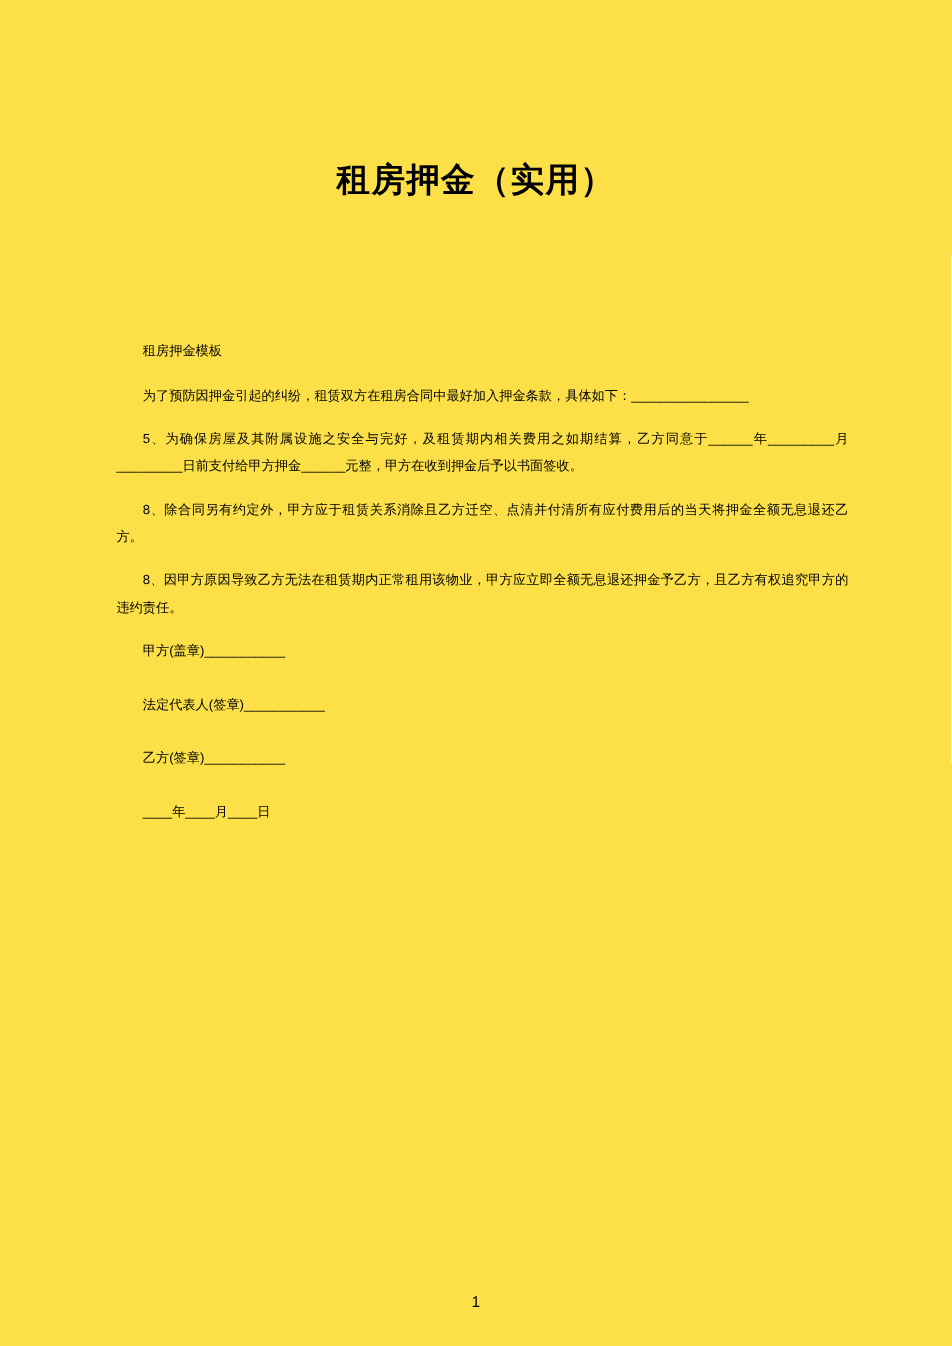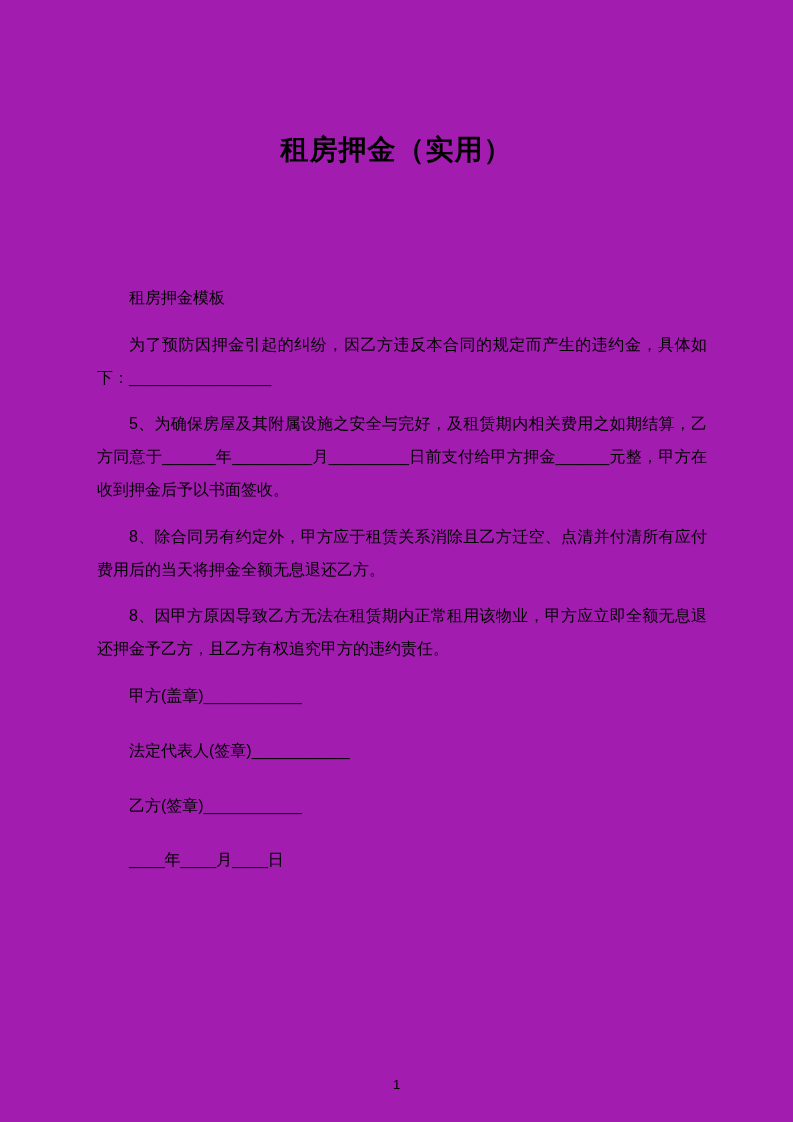--- a/index.html
+++ b/index.html
@@ -9,21 +9,21 @@
   }
   body {
     font-family: "Liberation Sans", "DejaVu Sans", sans-serif;
     color: #000000;
   }
   .page {
     position: relative;
     width: 793px;
     height: 1122px;
     margin: 0 auto;
-    background: #a21caf;
+    background: #fde047;
     box-sizing: border-box;
     overflow: hidden;
   }
   .doc-title {
     position: absolute;
     top: 130px;
     left: 0;
     width: 793px;
     text-align: center;
     font-size: 28px;
@@ -31,21 +31,21 @@
     letter-spacing: 1px;
     line-height: 1.4;
   }
   .body-block {
     position: absolute;
     top: 282px;
     left: 97px;
     width: 610px;
   }
   .para {
-    font-size: 16px;
+    font-size: 11px;
     line-height: 2.05;
     margin: 0 0 14px 0;
     text-align: justify;
     text-justify: inter-ideograph;
   }
   .para.indent {
     text-indent: 2em;
   }
   .para.sign {
     text-indent: 2em;
@@ -64,21 +64,21 @@
 <body>
 
 <div class="page">
 
   <div class="doc-title">租房押金（实用）</div>
 
   <div class="body-block">
 
     <p class="para indent">租房押金模板</p>
 
-    <p class="para indent">为了预防因押金引起的纠纷，因乙方违反本合同的规定而产生的违约金，具体如下：________________</p>
+    <p class="para indent">为了预防因押金引起的纠纷，租赁双方在租房合同中最好加入押金条款，具体如下：________________</p>
 
     <p class="para indent">5、为确保房屋及其附属设施之安全与完好，及租赁期内相关费用之如期结算，乙方同意于______年_________月_________日前支付给甲方押金______元整，甲方在收到押金后予以书面签收。</p>
     <p class="para indent">8、除合同另有约定外，甲方应于租赁关系消除且乙方迁空、点清并付清所有应付费用后的当天将押金全额无息退还乙方。</p>
     <p class="para indent">8、因甲方原因导致乙方无法在租赁期内正常租用该物业，甲方应立即全额无息退还押金予乙方，且乙方有权追究甲方的违约责任。</p>
 
     <p class="para sign">甲方(盖章)___________</p>
     <p class="para sign">法定代表人(签章)___________</p>
     <p class="para sign">乙方(签章)___________</p>
     <p class="para sign">____年____月____日</p>
 

